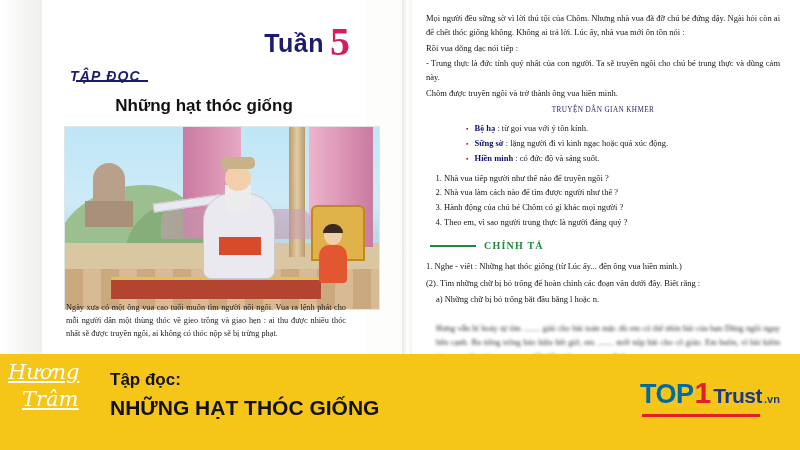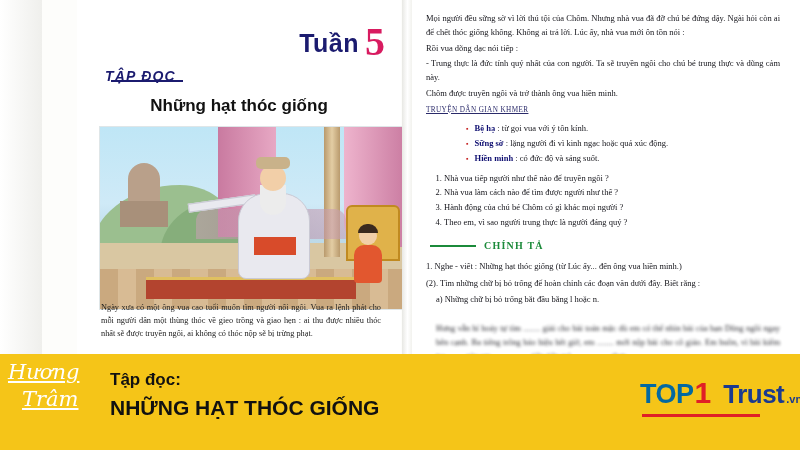--- a/index.html
+++ b/index.html
@@ -13,21 +13,21 @@
   }
 
   
   #spread {
     position: absolute; left: 0; top: 0; width: 800px; height: 450px;
     background: #fdfdfb;
   }
   .page {
     position: absolute; top: 0; height: 450px; background: #ffffff;
   }
-  #page-left  { left: 42px;  width: 324px; margin-left: 35px; }
+  #page-left  { left: 42px;  width: 324px; }
   #page-right { left: 412px; width: 388px; }
   .gutter {
     position: absolute; left: 402px; top: 0; width: 10px; height: 450px;
     background: linear-gradient(to right, #e8e8e4, #ffffff 55%, #f2f2ee);
   }
   .edge-left {
     position: absolute; left: 0; top: 0; width: 42px; height: 450px;
     background: linear-gradient(to right,#ffffff,#efefec);
   }
 
@@ -172,23 +172,22 @@
   }
 
   
   .rp-inner { position: relative; width: 100%; height: 100%; padding: 12px 20px 0 14px; }
   .rp-text {
     font-family: "Liberation Serif", serif;
     font-size: 8.5px; line-height: 1.62; color: #14141a; text-align: justify;
   }
   .rp-text p { margin: 0 0 2px 0; }
   .src {
-    text-align: left; font-size: 7.2px; letter-spacing: .4px; color: #2a2a6a;
+    text-align: center; font-size: 7.2px; letter-spacing: .4px; color: #2a2a6a;
     margin: 4px 0 6px 0;
-    text-decoration: underline;
   }
   .vocab { margin: 2px 0 6px 0; }
   .vocab li { list-style: none; margin: 0 0 1px 0; }
   .vocab li:before { content: "\25AA"; color: #c62828; margin-right: 4px; font-size: 7px; }
   .vocab b { color: #0d0d70; }
   ol.qs { margin: 2px 0 8px 18px; padding: 0; }
   ol.qs li { margin: 0 0 1px 0; }
 
   .chinhta-row {
     display: flex; align-items: center; gap: 8px; margin: 8px 0 6px 4px;
@@ -226,21 +225,21 @@
 
   .top1 {
     position: absolute; right: 10px; top: 22px; width: 150px; height: 54px;
   }
   .top1-row { display: flex; align-items: baseline; }
   .top1-top { font-size: 27px; font-weight: bold; color: #0369a1; letter-spacing: -.5px; }
   .top1-one {
     font-size: 30px; font-weight: bold; color: #e01f26; margin-left: 1px;
   }
   .top1-trust {
-    font-size: 26px; font-weight: bold; color: #1b3a8f; margin-left: 12px;
+    font-size: 21px; font-weight: bold; color: #1b3a8f; margin-left: 2px;
     letter-spacing: -.5px;
   }
   .top1-vn {
     font-size: 11px; font-weight: bold; color: #1b3a8f; margin-left: 2px;
   }
   .top1-bar {
     position: absolute; left: 2px; top: 38px; width: 118px; height: 3px;
     background: #e01f26;
   }
 </style>

